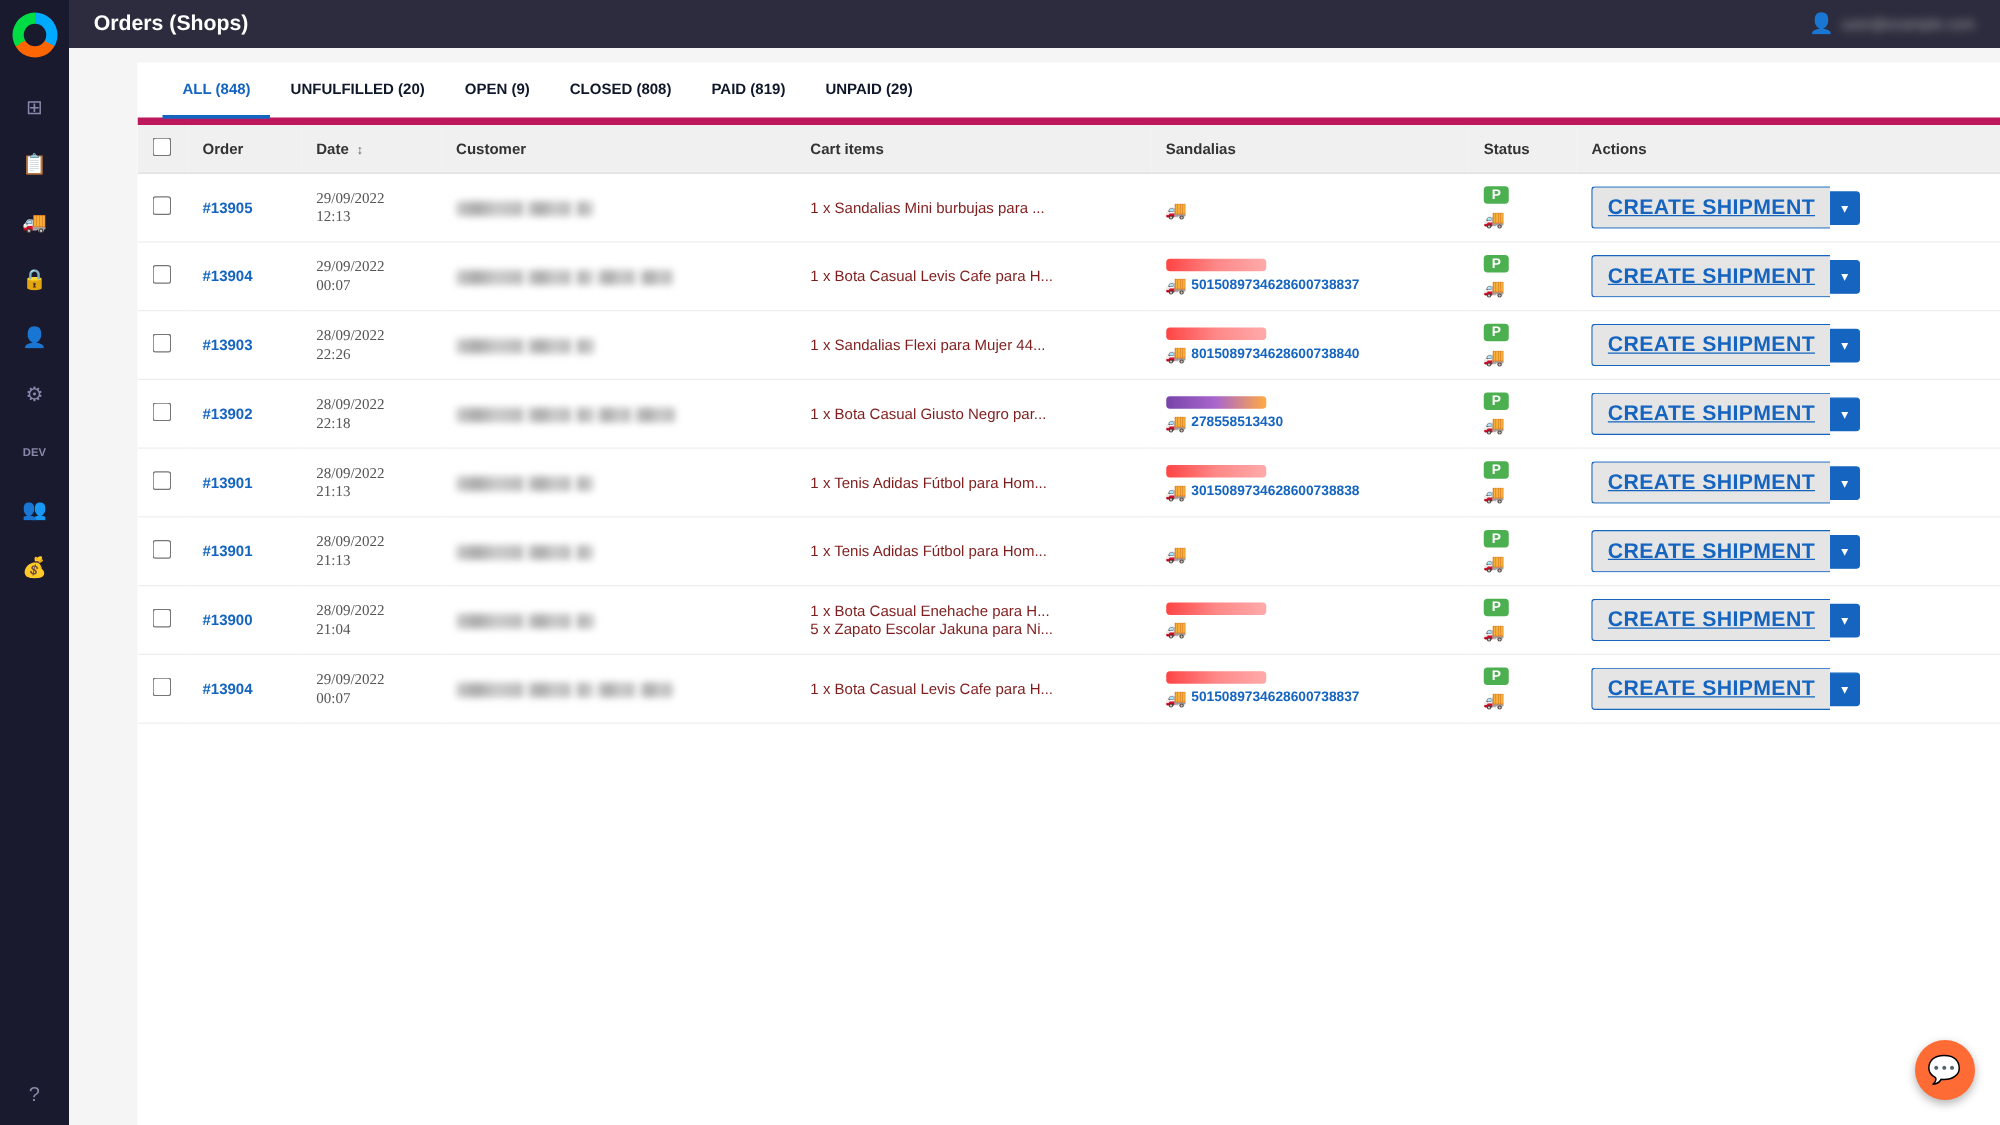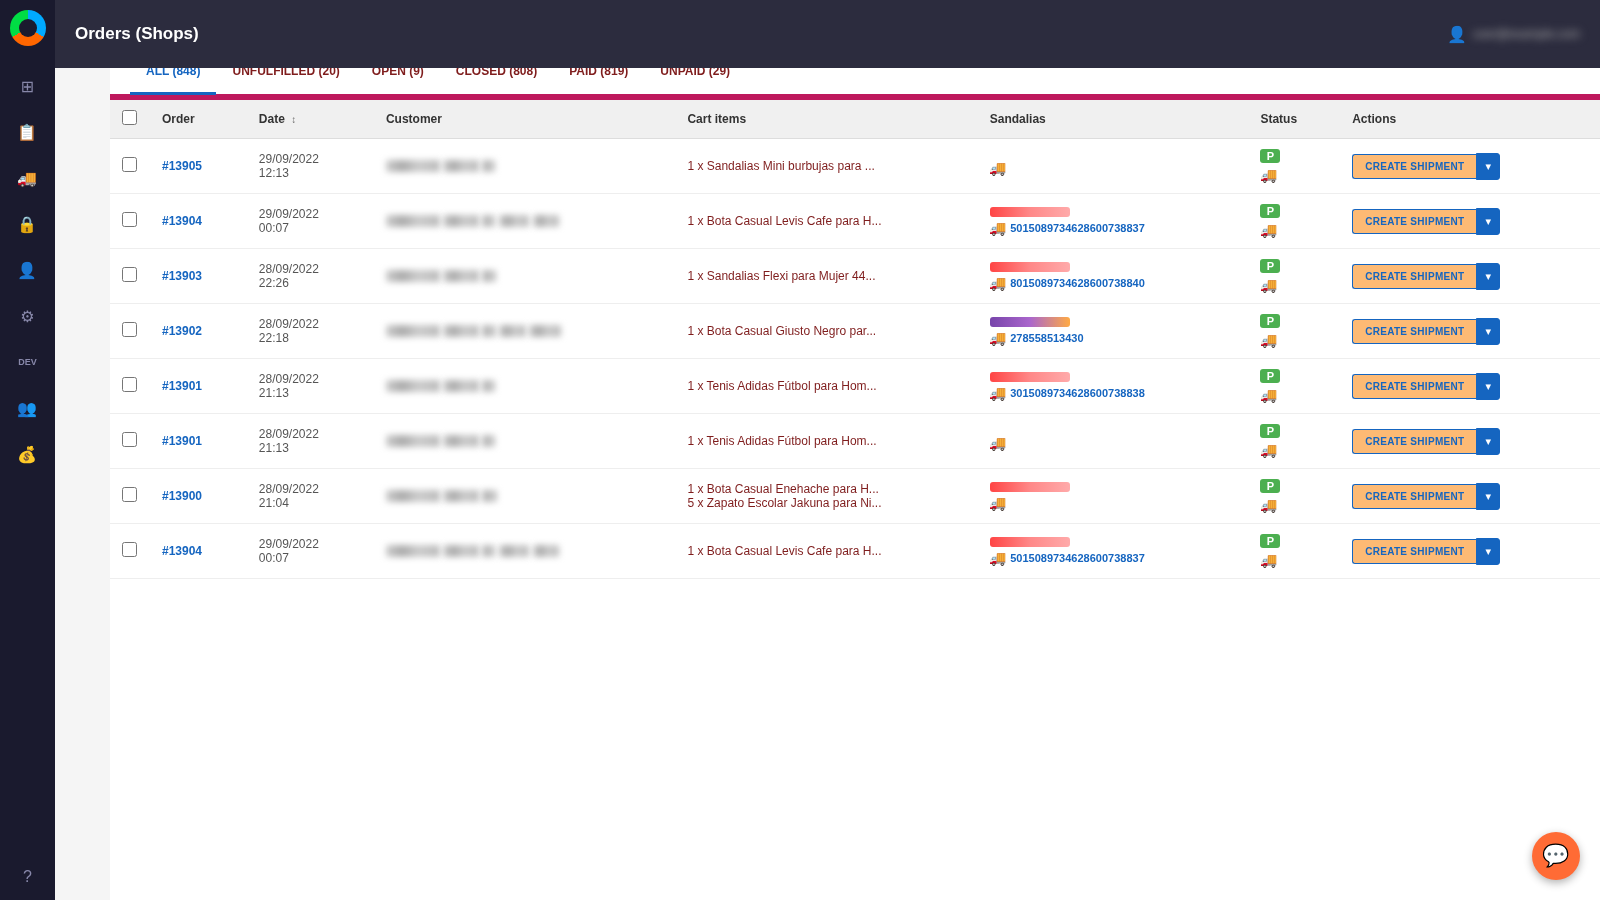--- a/index.html
+++ b/index.html
@@ -45,21 +45,21 @@
       font-size: 16px;
     }
     .sidebar-icon.active { color: #4db8ff; }
 
     
     .topbar {
       position: fixed;
       left: 55px;
       top: 0;
       right: 0;
-      height: 68px;
+      height: 38px;
       background: #2c2c3e;
       display: flex;
       align-items: center;
       padding: 0 20px;
       z-index: 9;
       justify-content: space-between;
     }
     .topbar-title {
       color: #ffffff;
       font-size: 17px;
@@ -91,21 +91,21 @@
       align-items: center;
       border-bottom: 6px solid #be185d;
       padding: 0 20px;
       background: #fff;
       flex-shrink: 0;
     }
     .tab {
       padding: 14px 16px;
       font-size: 12px;
       font-weight: 600;
-      color: #7f1d1d;
+      color: #0f172a;
       cursor: pointer;
       border-bottom: 3px solid transparent;
       margin-bottom: -1px;
       text-transform: uppercase;
     }
     .tab.active {
       color: #1565c0;
       border-bottom: 3px solid #1565c0;
     }
 
@@ -132,21 +132,21 @@
       font-size: 12px;
     }
 
     .order-link {
       color: #1565c0;
       font-weight: 600;
       text-decoration: none;
       cursor: pointer;
     }
 
-    .date-cell { color: #555; white-space: nowrap; }
+    .date-cell { color: #555; white-space: nowrap; font-family: Liberation Serif, serif; }
     .cart-items-cell { color: #7f1d1d; max-width: 200px; }
 
     .shipment-cell { max-width: 180px; }
     .shipment-tracking {
       color: #1565c0;
       font-size: 11px;
       font-weight: 600;
     }
     .shipment-bar-red {
       height: 10px;
@@ -187,30 +187,31 @@
       text-align: center;
     }
     .status-icon-truck { color: #1565c0; font-size: 14px; }
 
     .actions-cell { white-space: nowrap; }
     .btn-create-shipment {
       display: inline-flex;
       align-items: center;
     }
     .btn-create-main {
-      background: #fdba74;
+      background: #e5e5e5;
       color: #1565c0;
       border: 1px solid #1565c0;
       padding: 6px 12px;
-      font-size: 10px;
+      font-size: 17px;
       font-weight: 700;
       cursor: pointer;
       border-right: none;
       border-radius: 3px 0 0 3px;
       letter-spacing: 0.3px;
+      text-decoration: underline;
     }
     .btn-create-dropdown {
       background: #1565c0;
       color: #fff;
       border: 1px solid #1565c0;
       padding: 6px 8px;
       font-size: 11px;
       cursor: pointer;
       border-radius: 0 3px 3px 0;
     }

